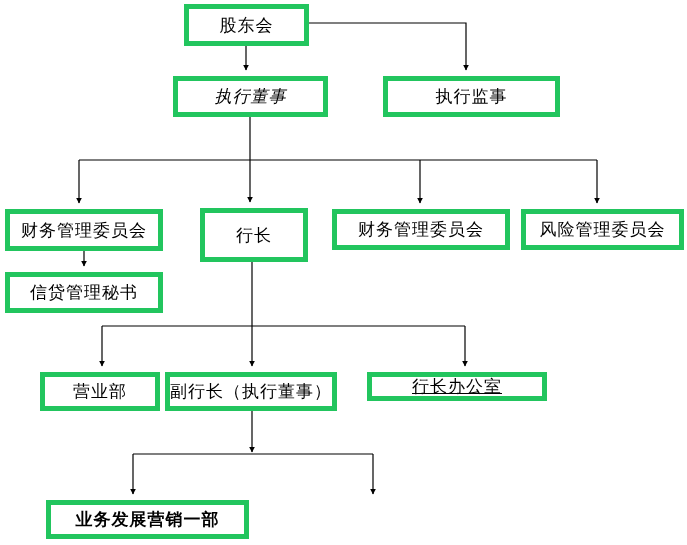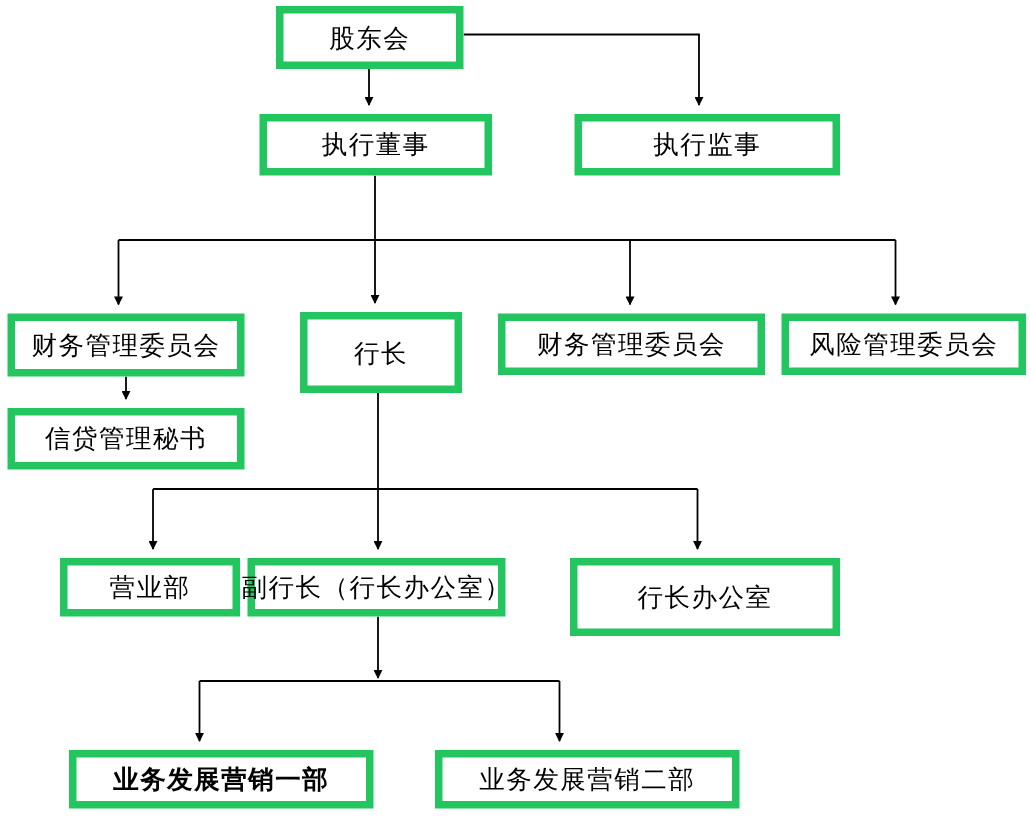--- a/index.html
+++ b/index.html
@@ -78,26 +78,25 @@
       <path d="M 465 326 L 465 366" marker-end="url(#arrow)"></path>
 
       <path d="M 252 411 L 252 452" marker-end="url(#arrow)"></path>
       <path d="M 133 454 L 373 454"></path>
       <path d="M 133 454 L 133 494" marker-end="url(#arrow)"></path>
       <path d="M 373 454 L 373 494" marker-end="url(#arrow)"></path>
     </g>
   </svg>
 
   <div class="node" style="left: 184px; top: 4px; width: 125px; height: 42px;">股东会</div>
-  <div class="node" style="left: 173px; top: 76px; width: 155px; height: 41px;">执行董事</div>
+  <div class="node" style="left: 173px; top: 76px; width: 155px; height: 41px; font-style: italic;">执行董事</div>
   <div class="node" style="left: 383px; top: 76px; width: 177px; height: 41px;">执行监事</div>
   <div class="node" style="left: 5px; top: 209px; width: 158px; height: 42px;">财务管理委员会</div>
   <div class="node" style="left: 200px; top: 208px; width: 108px; height: 54px;">行长</div>
   <div class="node" style="left: 332px; top: 209px; width: 178px; height: 41px;">财务管理委员会</div>
   <div class="node" style="left: 521px; top: 209px; width: 163px; height: 41px;">风险管理委员会</div>
   <div class="node" style="left: 5px; top: 272px; width: 158px; height: 41px;">信贷管理秘书</div>
   <div class="node" style="left: 40px; top: 372px; width: 120px; height: 39px;">营业部</div>
-  <div class="node" style="left: 165px; top: 372px; width: 172px; height: 39px;">副行长（行长办公室）</div>
-  <div class="node" style="left: 380px; top: 372px; width: 180px; height: 52px;">行长办公室</div>
+  <div class="node" style="left: 165px; top: 372px; width: 172px; height: 39px;">副行长（执行董事）</div>
+  <div class="node" style="left: 367px; top: 372px; width: 180px; height: 29px; text-decoration: underline;">行长办公室</div>
   <div class="node" style="left: 46px; top: 500px; width: 203px; height: 39px; font-weight: bold;">业务发展营销一部</div>
-  <div class="node" style="left: 290px; top: 500px; width: 203px; height: 39px;">业务发展营销二部</div>
 
 </div>
 
 </body></html>

